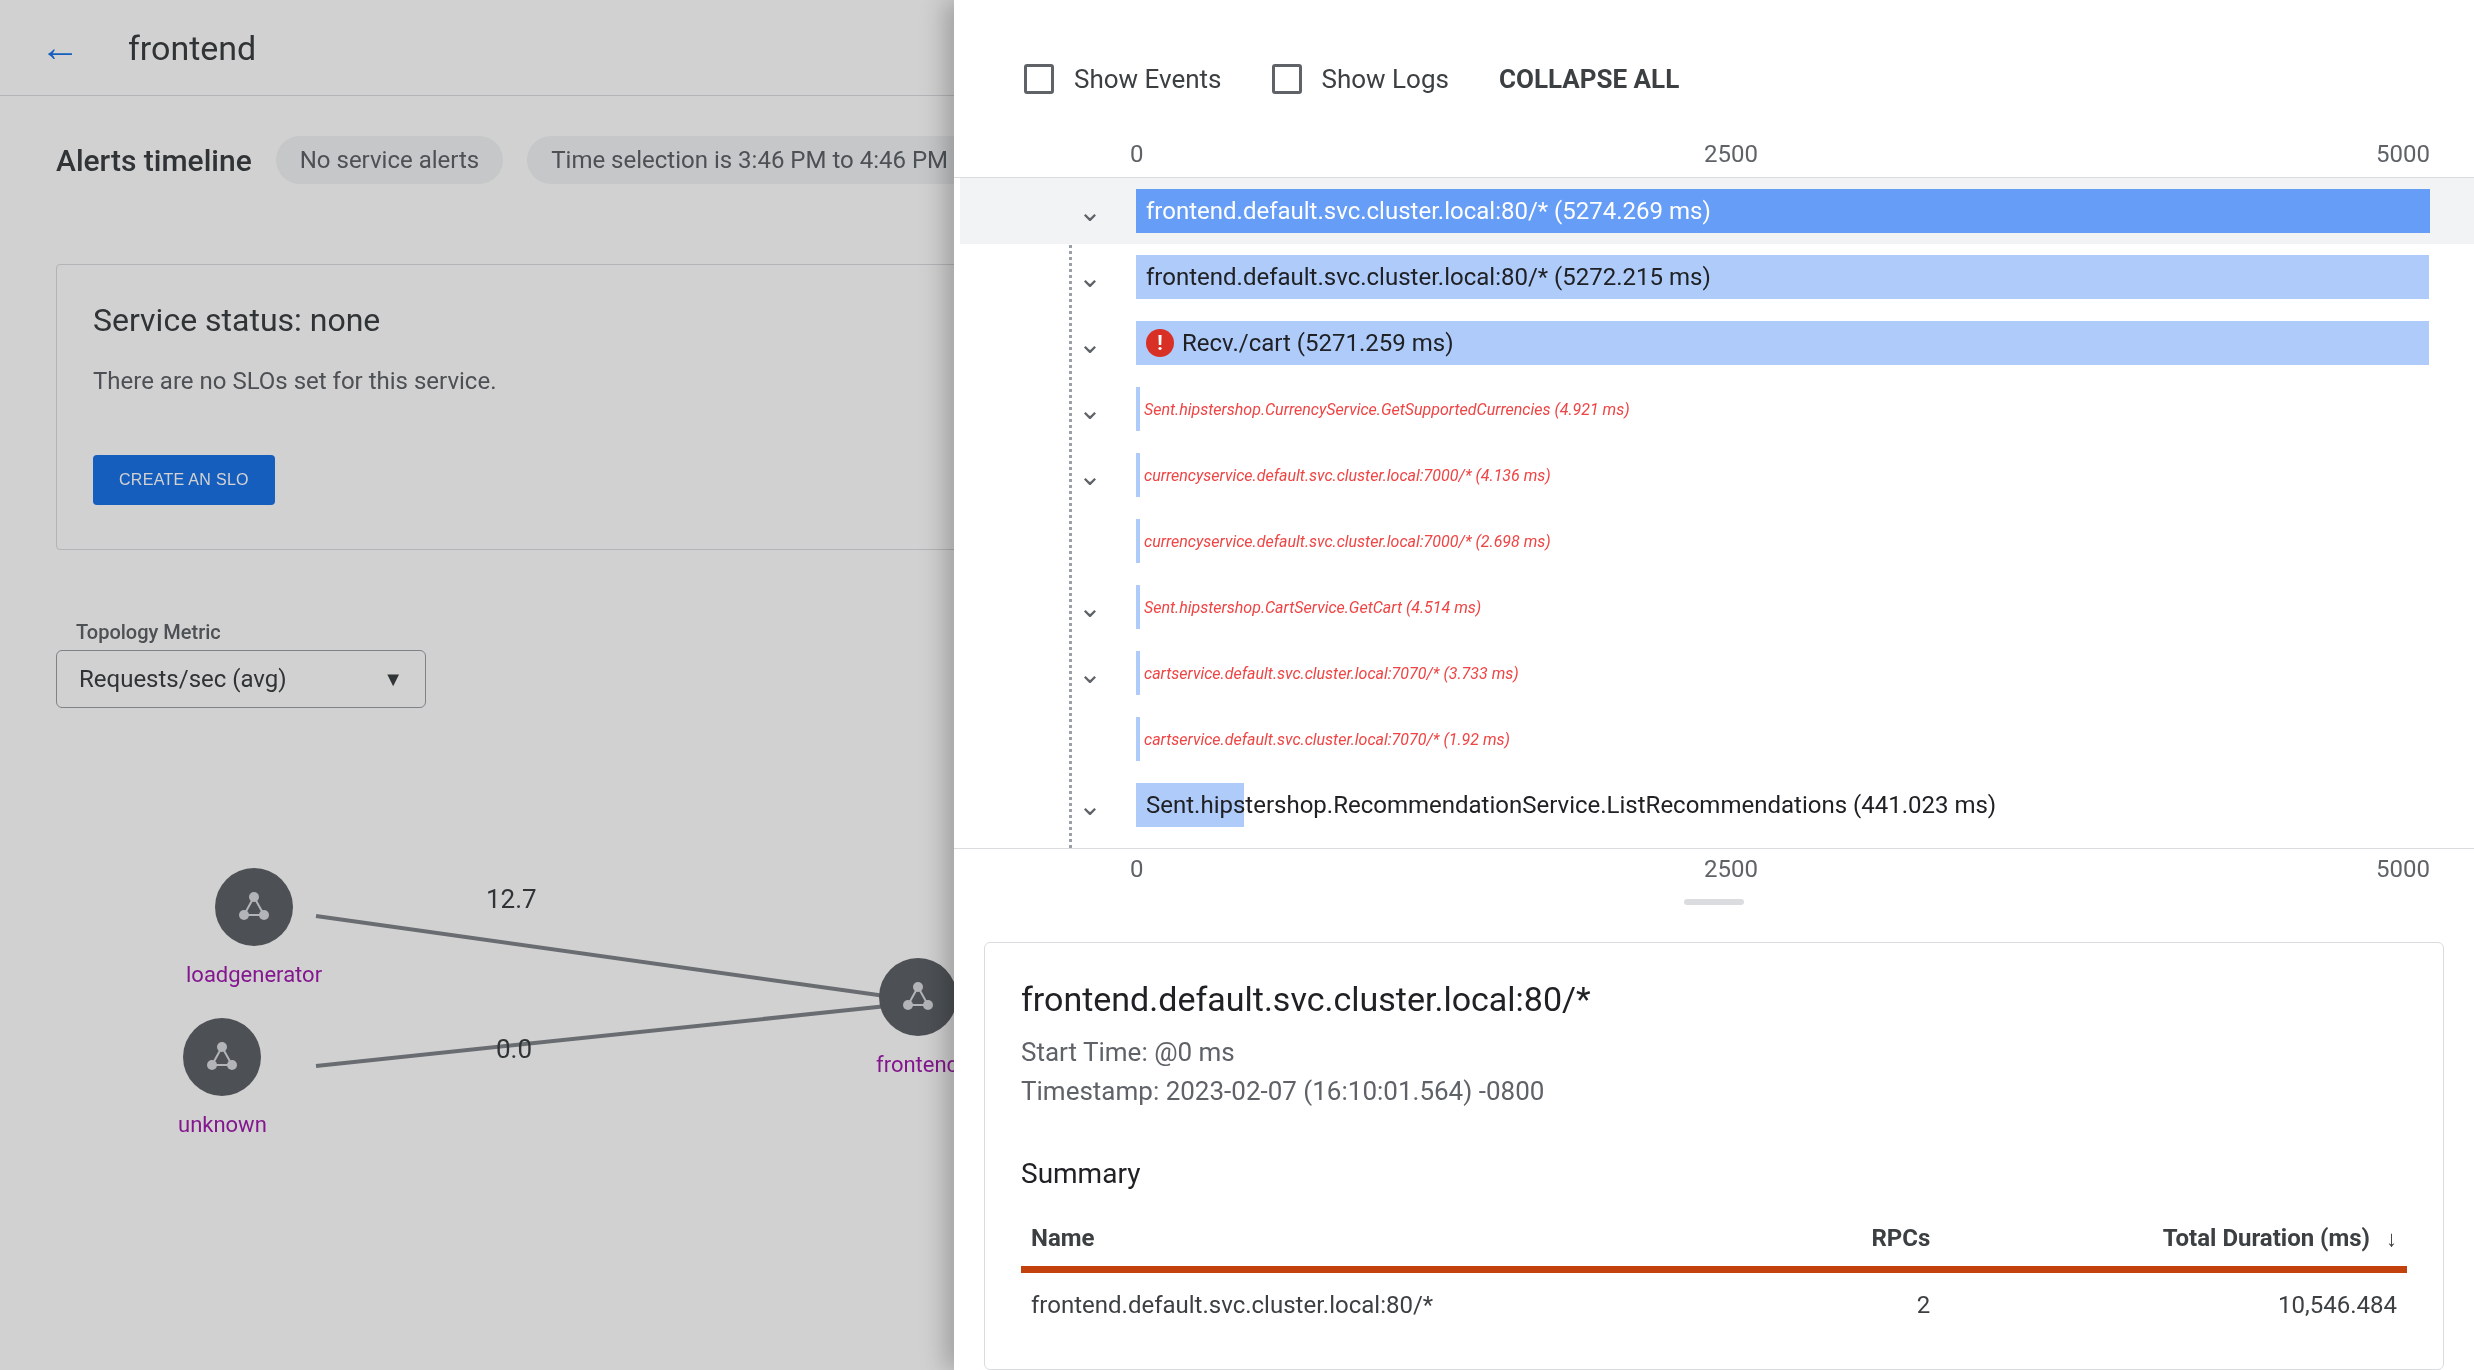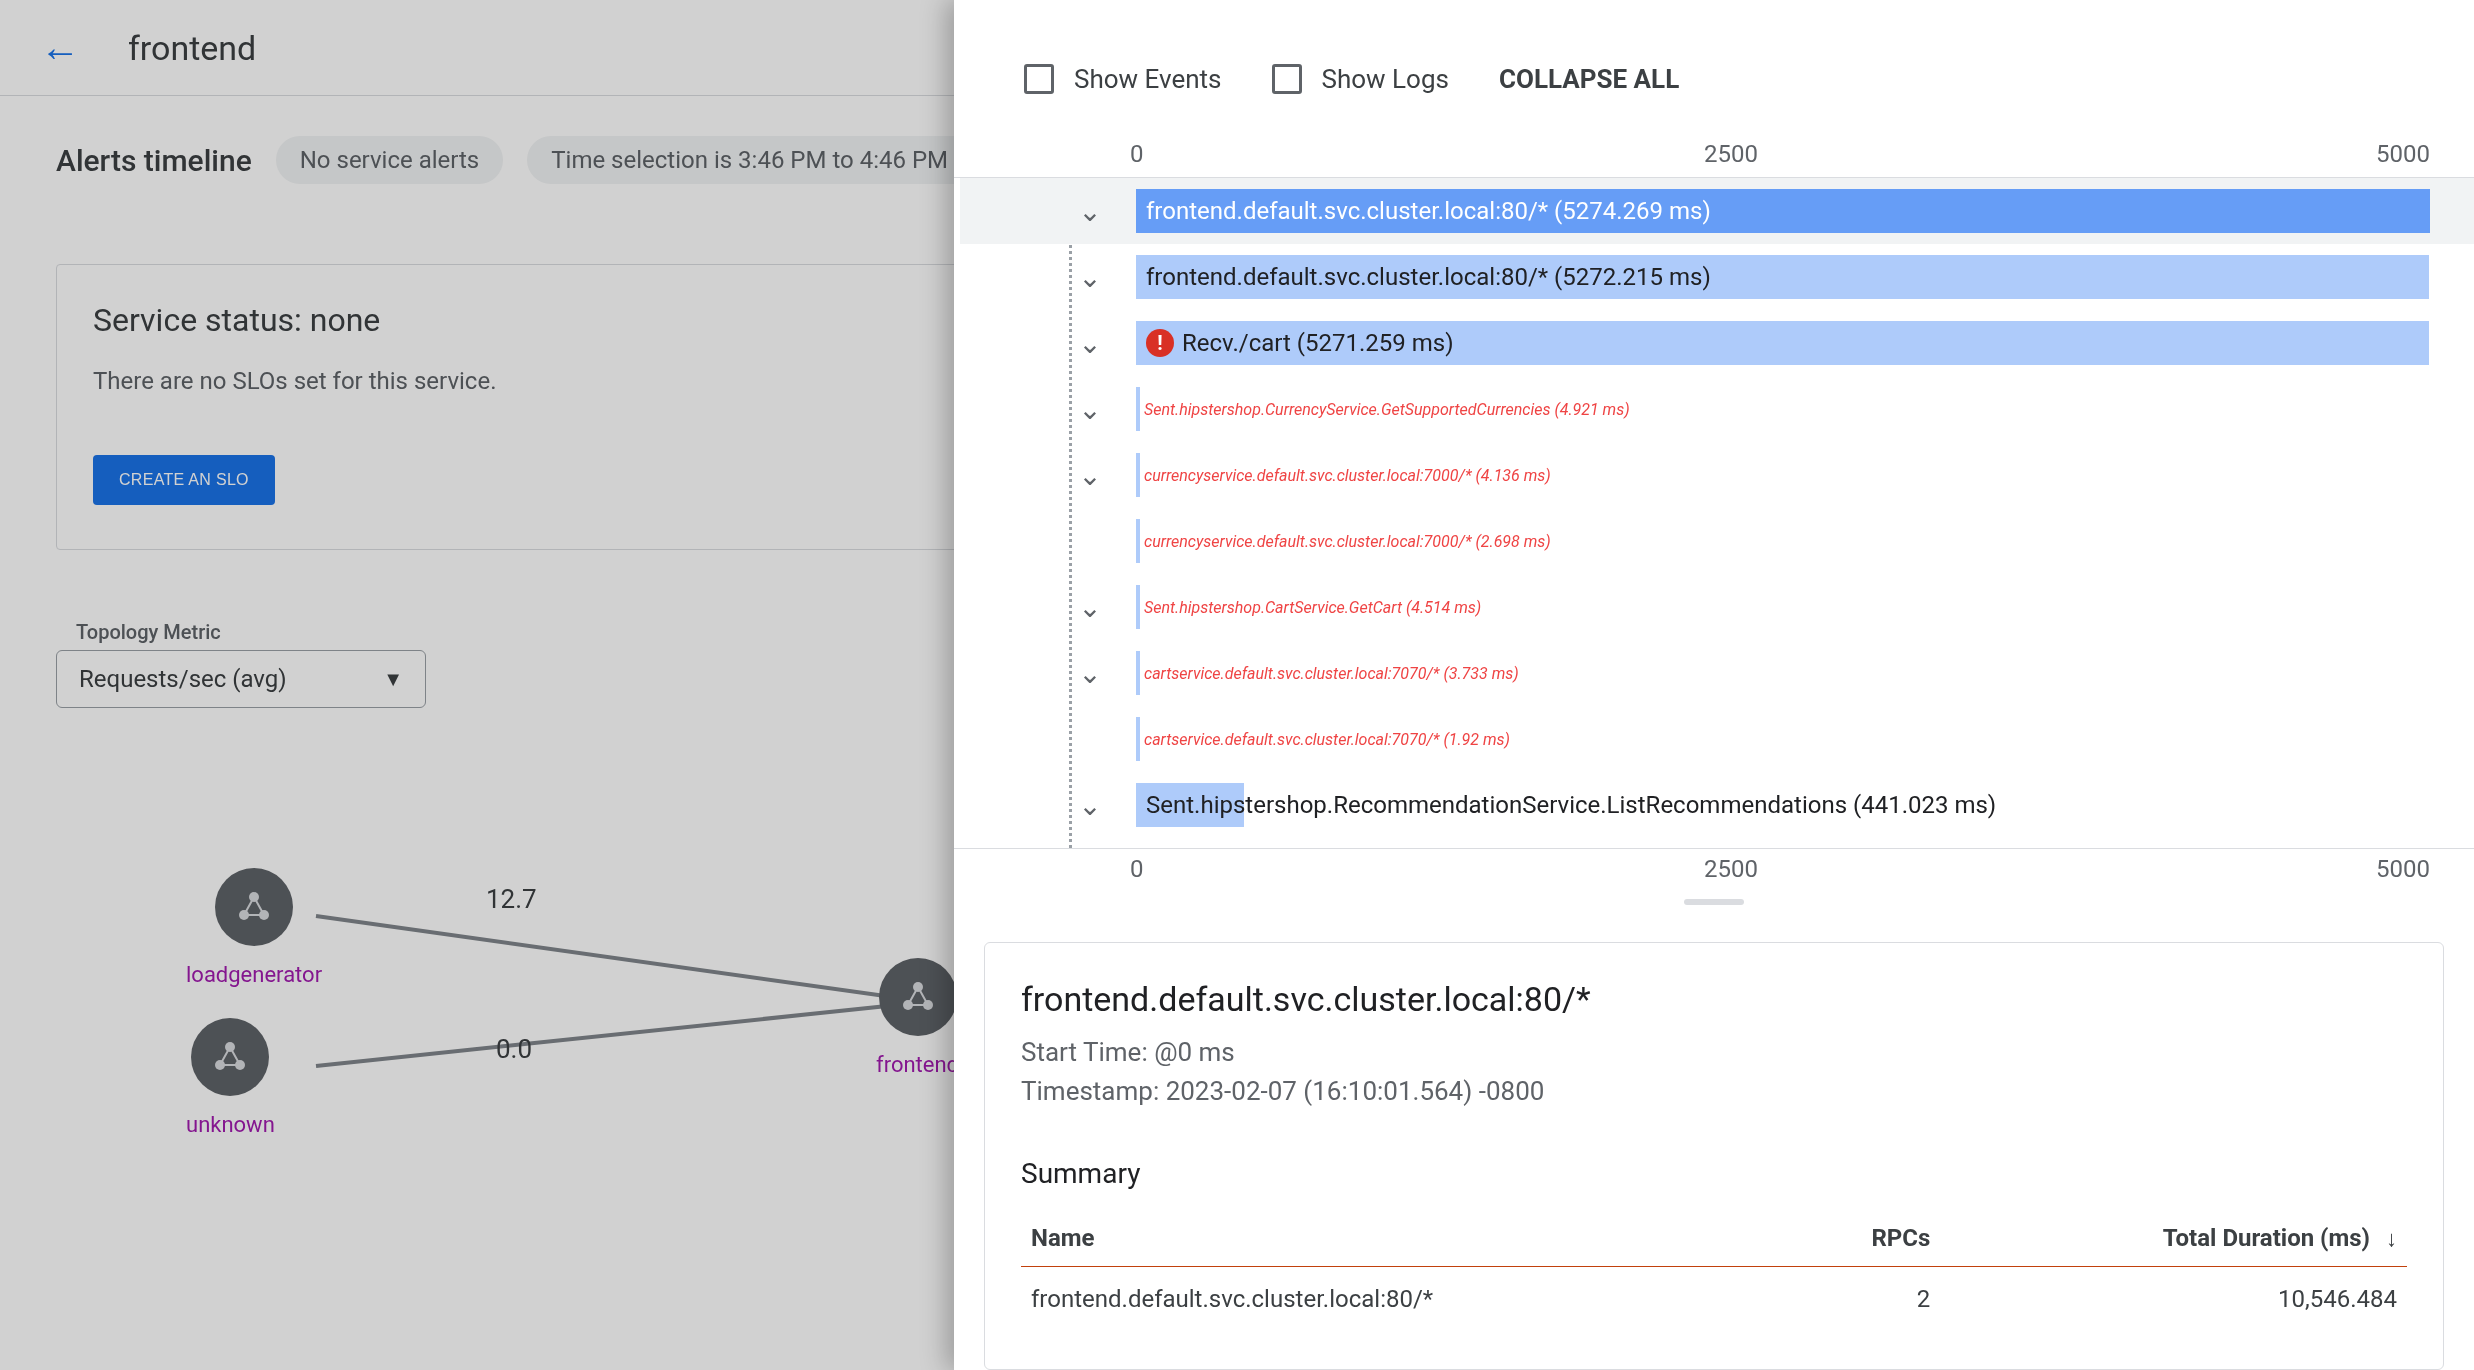--- a/index.html
+++ b/index.html
@@ -200,21 +200,21 @@
     border:1px solid #dadce0;
     border-radius:6px;
     padding: 36px 36px 10px;
     flex:1;
     overflow:hidden;
   }
   .detail-title { font-size:34px; font-weight:400; color:#202124; margin-bottom:14px; }
   .detail-sub { font-size:26px; color:#5f6368; line-height:1.5; }
   .summary-h { font-size:28px; font-weight:400; color:#202124; margin-top:46px; margin-bottom:20px; }
   .sum-table { width:100%; border-collapse:collapse; font-size:24px; }
-  .sum-table th { text-align:left; font-weight:700; color:#3c4043; padding:14px 10px; border-bottom:1px solid #c2410c; }
+  .sum-table th { text-align:left; font-weight:700; color:#3c4043; padding:14px 10px; border-bottom:7px solid #c2410c; }
   .sum-table th.r, .sum-table td.r { text-align:right; }
   .sum-table td { padding:18px 10px; color:#3c4043; }
   .sort-arrow { font-size:22px; margin-left:10px; }
 </style>
 </head>
 <body>
 
 <div class="bg-layer">
   <div class="pg-header">
     <span class="back-arrow">←</span>
@@ -252,21 +252,21 @@
               <g fill="#dadce0">
                 <circle cx="20" cy="10" r="5"></circle>
                 <circle cx="10" cy="28" r="5"></circle>
                 <circle cx="30" cy="28" r="5"></circle>
                 <path stroke="#dadce0" stroke-width="2" d="M20 10 L10 28 M20 10 L30 28 M10 28 L30 28" fill="none"></path>
               </g>
             </svg>
         </div>
         <span class="svc-name">loadgenerator</span>
       </div>
-      <div class="svc-node" style="left:130px; top:170px;text-align:right;">
+      <div class="svc-node" style="left:122px; top:170px;text-align:right;">
         <div class="svc-circle">
           <svg width="40" height="40" viewBox="0 0 40 40">
               <g fill="#dadce0">
                 <circle cx="20" cy="10" r="5"></circle>
                 <circle cx="10" cy="28" r="5"></circle>
                 <circle cx="30" cy="28" r="5"></circle>
                 <path stroke="#dadce0" stroke-width="2" d="M20 10 L10 28 M20 10 L30 28 M10 28 L30 28" fill="none"></path>
               </g>
             </svg>
         </div>

